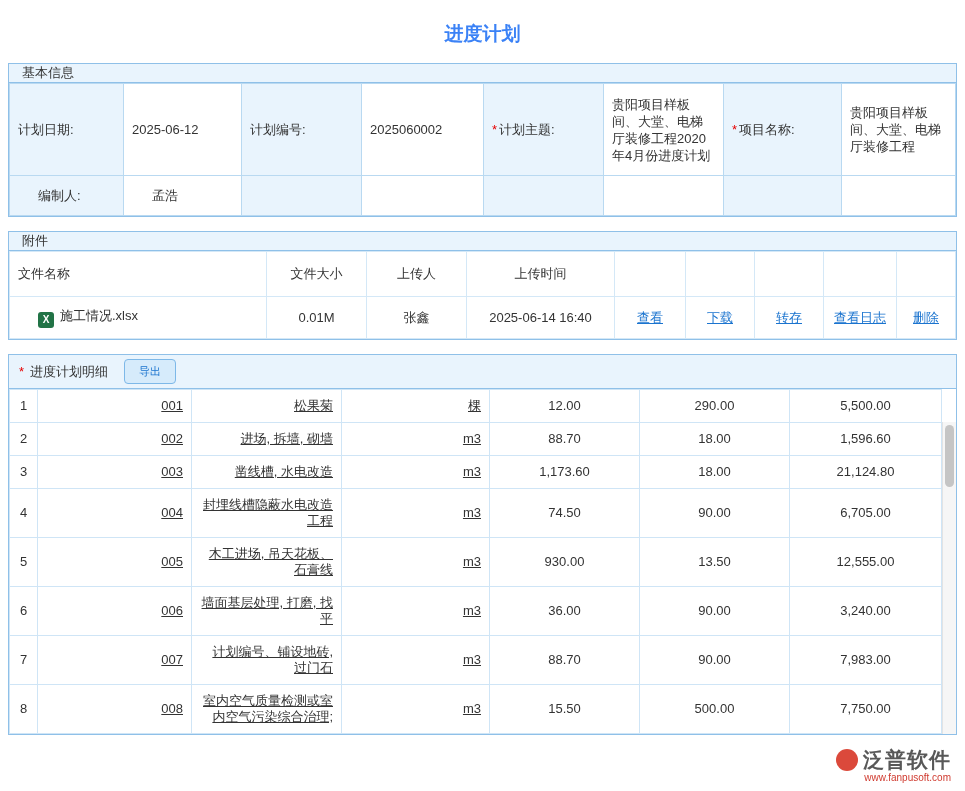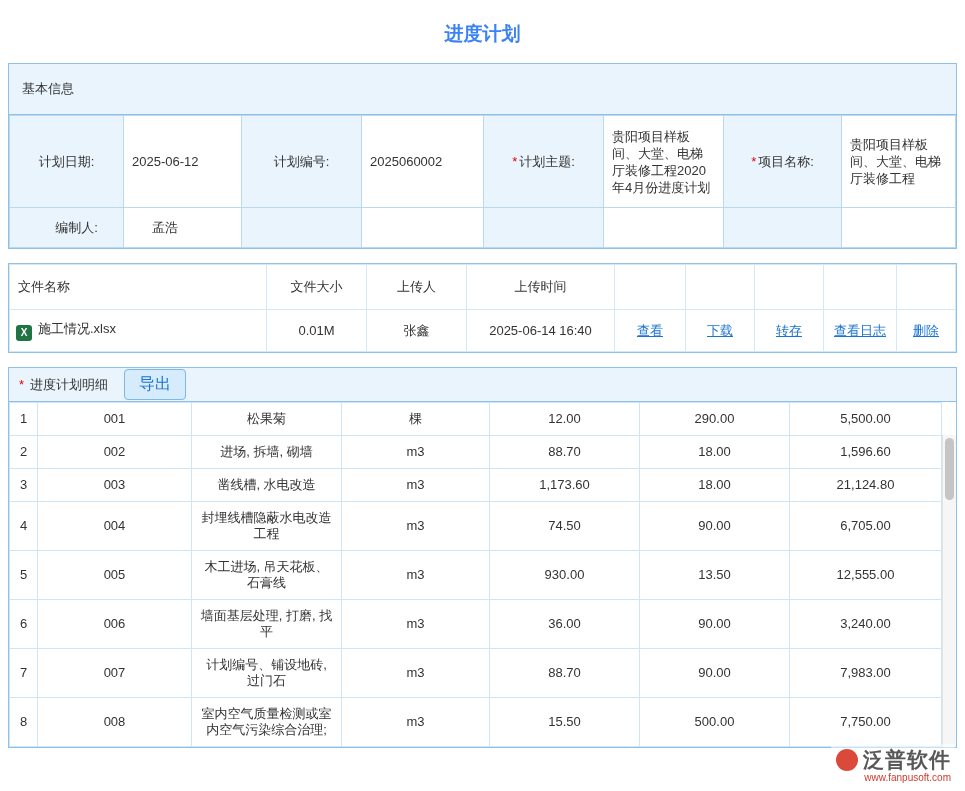--- a/index.html
+++ b/index.html
@@ -6,63 +6,63 @@
   html,body { width:965px; height:791px; overflow:hidden; }
   body {
     font-family:"Liberation Sans","DejaVu Sans",sans-serif;
     font-size:13px; color:#333; background:#fff; position:relative;
   }
   .page { padding:0 8px; }
   .page-title { text-align:center; font-size:19px; font-weight:bold; color:#3b82f6; padding:21px 0 16px; }
 
   .section { margin-bottom:14px; border:1px solid #8fc0e8; }
   .section-header {
-    background:#e9f4fd; padding:16px 13px; font-size:13px; color:#333;
+    background:#e9f4fd; padding:0 13px; font-size:13px; color:#333;
     border-bottom:1px solid #8fc0e8;
   }
 
   table { border-collapse:collapse; width:100%; table-layout:fixed; }
   td, th { border:1px solid #b9d9f1; font-size:13px; font-weight:normal; word-wrap:break-word; }
 
   
   .info-table td { padding:8px 8px; vertical-align:middle; line-height:17px; }
-  .info-table td.label { background:#e9f4fd; text-align:center; }
+  .info-table td.label { background:#e9f4fd; text-align:left; }
   .info-table td.value { background:#fff; text-align:left; }
   .info-table tr.row1 td { height:92px; }
   .info-table tr.row2 td { height:40px;padding-left:28px; }
 
   
   .attach-table td, .attach-table th { border-color:#d4e8f7; background:#fff; }
   .attach-table th { padding:13px 8px; text-align:center; color:#333; }
   .attach-table th.file-name-h { text-align:left; }
   .attach-table td { padding:10px 8px; text-align:center; line-height:17px; }
-  .attach-table td.file-name-c { text-align:left; padding-left:6px; }
+  .attach-table td.file-name-c { text-align:left; padding-left:28px; }
   a.link { color:#1b74cf; text-decoration:underline; cursor:pointer; }
   .excel-icon {
     display:inline-block; width:16px; height:16px; background:#217346; color:#fff;
     border-radius:3px; font-size:10px; font-weight:bold; line-height:16px; text-align:center;
     vertical-align:-3px; margin-right:6px;
   }
 
   
   .detail-bar {
     background:#e9f4fd; border-bottom:1px solid #8fc0e8;
     padding:4px 10px; display:flex; align-items:center; gap:4px; height:34px;
   }
   .export-btn {
     margin-left:12px; padding:4px 14px; background:#d6ebfb; border:1px solid #7db8e8;
-    border-radius:4px; color:#1b74cf; font-size:16px; cursor:pointer;
+    border-radius:4px; color:#1b74cf; font-size:11px; cursor:pointer;
     font-family:"Liberation Sans","DejaVu Sans",sans-serif;
   }
   .detail-body { position:relative; padding-right:14px; }
   .detail-table td, .detail-table th { border-color:#cfe5f6; background:#fff; }
   .detail-table th { padding:8px 4px; text-align:center; color:#333; }
   .detail-table td { padding:8px 8px; line-height:16px; vertical-align:middle; }
   .ta-c { text-align:center; }
-  .ta-l { text-align:center; }
+  .ta-l { text-align:right;text-decoration:underline; }
   .req { color:#e60000; margin-right:2px; }
 
   .scrollbar {
     position:absolute; top:33px; right:0; bottom:0; width:14px;
     background:#f6f6f6; border-left:1px solid #e3e3e3;
   }
   .scroll-thumb {
     position:absolute; top:3px; left:2px; width:9px; height:62px;
     background:#c5c5c5; border-radius:5px;
   }
@@ -115,20 +115,21 @@
         <td class="label"></td>
         <td class="value"></td>
         <td class="label"></td>
         <td class="value"></td>
       </tr>
     </tbody>
       </table>
   </div>
 
   <div class="section">
+    <div class="section-header">附件</div>
     <table class="attach-table">
       <colgroup>
         <col style="width:257px">
           <col style="width:100px">
           <col style="width:100px">
           <col style="width:148px">
         <col style="width:71px">
           <col style="width:69px">
           <col style="width:69px">
           <col style="width:73px">

